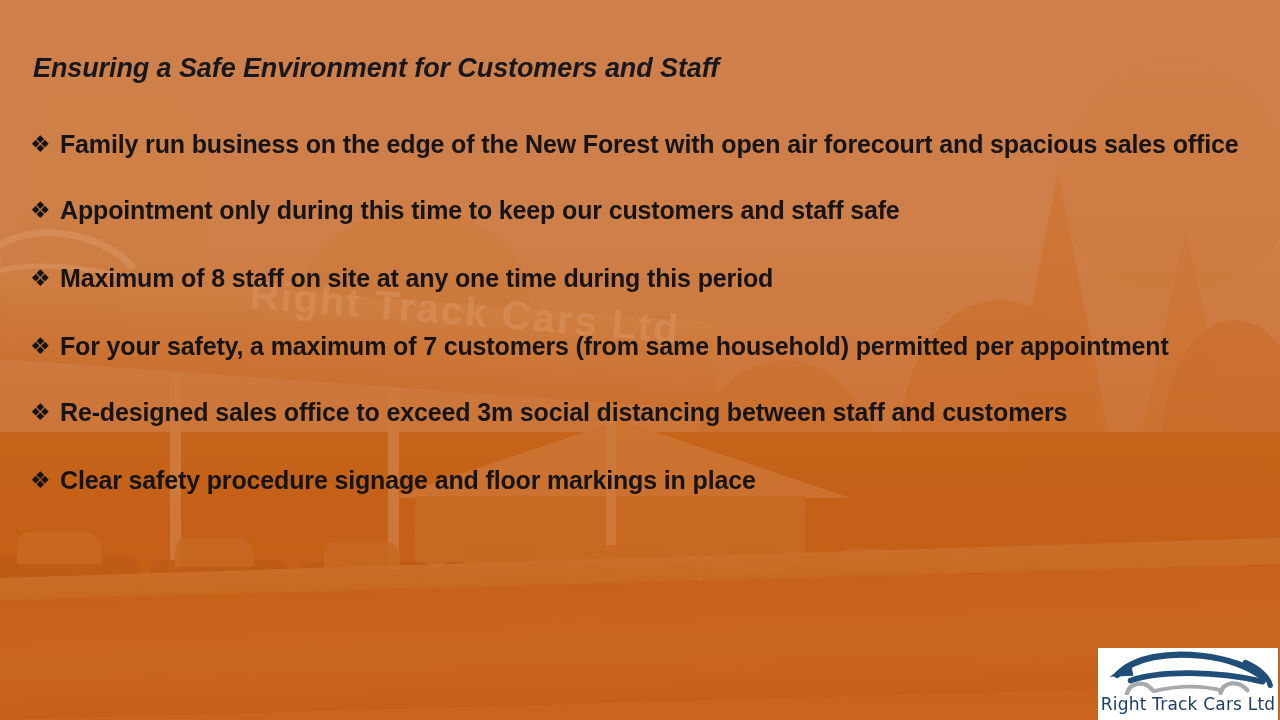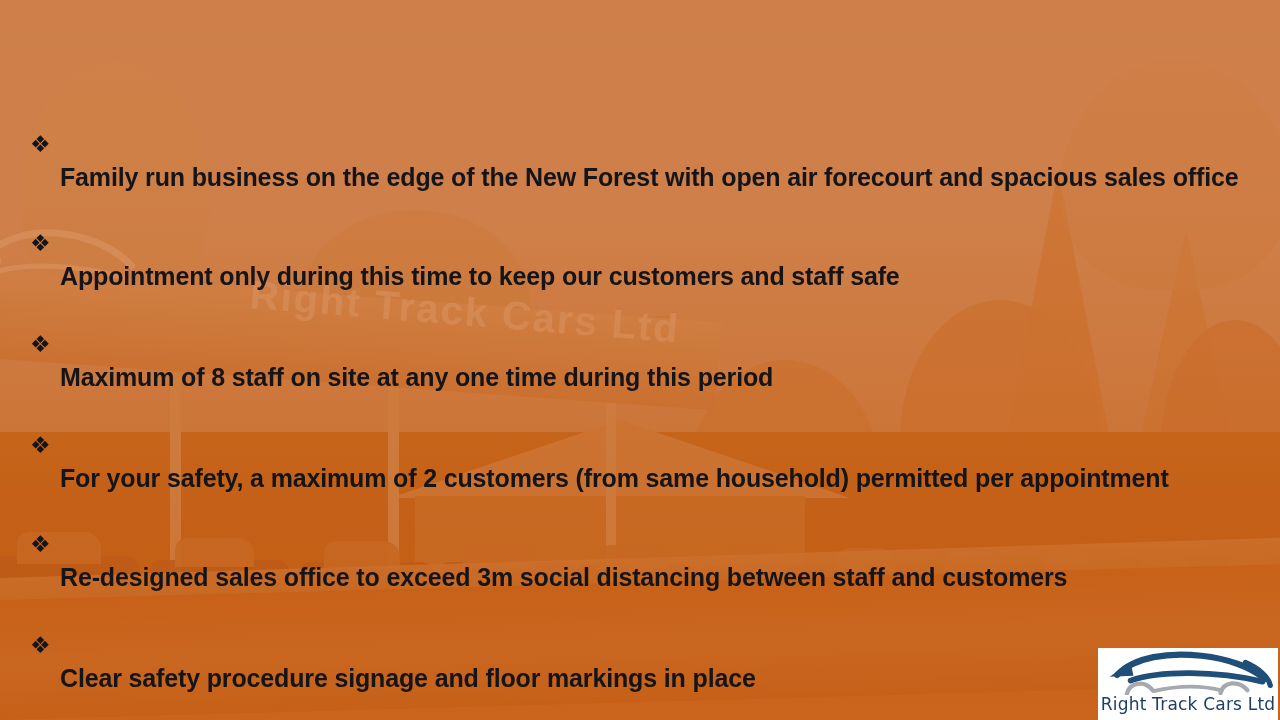--- a/index.html
+++ b/index.html
@@ -238,21 +238,20 @@
     flex: 0 0 auto;
     width: 30px;
     margin-top: 1px;
     font-size: 23px;
     line-height: 1.32;
     color: #141419;
     font-family: "DejaVu Sans", sans-serif;
   }
   .bullet-text {
     flex: 1 1 auto;
-    margin-top: 33px;
   }
 
   
   .logo-badge {
     position: absolute;
     left: 1098px;
     top: 648px;
     width: 180px;
     height: 72px;
     background: #ffffff;
@@ -374,41 +373,42 @@
     <div class="fence-post" style="left:1060px; top:606px; height:20px;"></div>
 
     <div class="grass-verge"></div>
     <div class="road"></div>
 
     <div class="bg-wash"></div>
   </div>
 
   <div class="content">
 
+    <div class="slide-title">Ensuring a Safe Environment for Customers and Staff</div>
 
     <div class="bullets">
 
       <div class="bullet">
         <span class="bullet-marker">❖</span>
         <span class="bullet-text">Family run business on the edge of the New Forest with open air forecourt and spacious sales office</span>
       </div>
 
       <div class="bullet">
         <span class="bullet-marker">❖</span>
         <span class="bullet-text">Appointment only during this time to keep our customers and staff safe</span>
       </div>
 
       <div class="bullet">
         <span class="bullet-marker">❖</span>
         <span class="bullet-text">Maximum of 8 staff on site at any one time during this period</span>
       </div>
 
       <div class="bullet">
         <span class="bullet-marker">❖</span>
-        <span class="bullet-text">For your safety, a maximum of 2 customers (from same household) permitted per appointment</span>
+        <span class="bullet-text">For your safety, a maximum of 7 customers (from same household) permitted per appointment</span>
       </div>
 
       <div class="bullet">
         <span class="bullet-marker">❖</span>
         <span class="bullet-text">Re-designed sales office to exceed 3m social distancing between staff and customers</span>
       </div>
 
       <div class="bullet">
         <span class="bullet-marker">❖</span>
         <span class="bullet-text">Clear safety procedure signage and floor markings in place</span>

